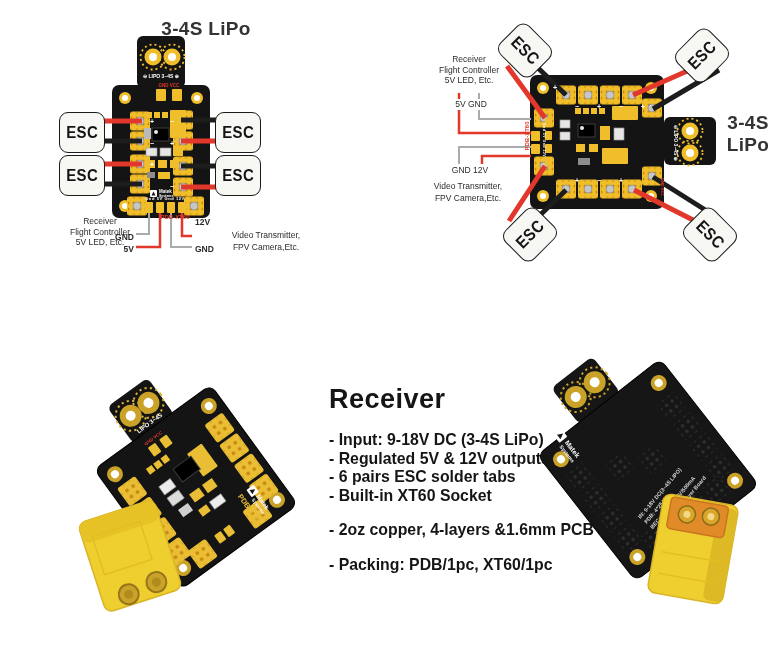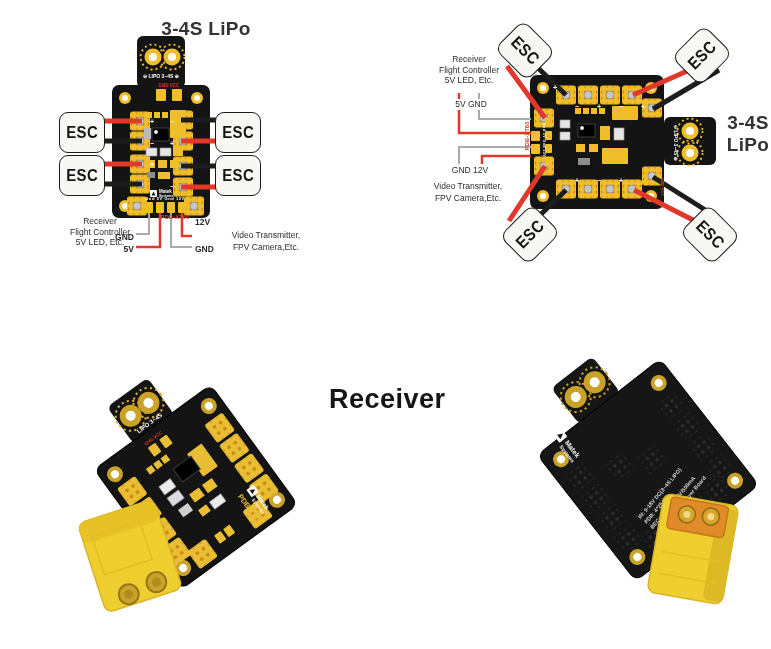--- a/index.html
+++ b/index.html
@@ -405,14 +405,22 @@
   <div class="abs bt white" style="left:575px;top:103px;font-size:7px;">−</div>
   <div class="abs bt white" style="left:597px;top:103px;font-size:7px;">+</div>
   <div class="abs bt white" style="left:619px;top:103px;font-size:7px;">−</div>
   <div class="abs bt white" style="left:641px;top:103px;font-size:7px;">+</div>
   <div class="abs bt white" style="left:553px;top:84px;font-size:7px;">+</div>
   <div class="abs bt white" style="left:575px;top:177px;font-size:7px;">+</div>
   <div class="abs bt white" style="left:597px;top:177px;font-size:7px;">−</div>
   <div class="abs bt white" style="left:619px;top:177px;font-size:7px;">+</div>
 
   <div class="abs general-title" style="left:329px;top:384px;">Receiver</div>
+  <div class="abs" style="left:329px;top:430px;">
+    <div class="bullet">- Input: 9-18V DC (3-4S LiPo)</div>
+    <div class="bullet">- Regulated 5V &amp; 12V outputs</div>
+    <div class="bullet">- 6 pairs ESC solder tabs</div>
+    <div class="bullet">- Built-in XT60 Socket</div>
+    <div class="bullet gap">- 2oz copper, 4-layers &amp;1.6mm PCB</div>
+    <div class="bullet gap">- Packing: PDB/1pc, XT60/1pc</div>
+  </div>
 
 </div>
 
 </body></html>

